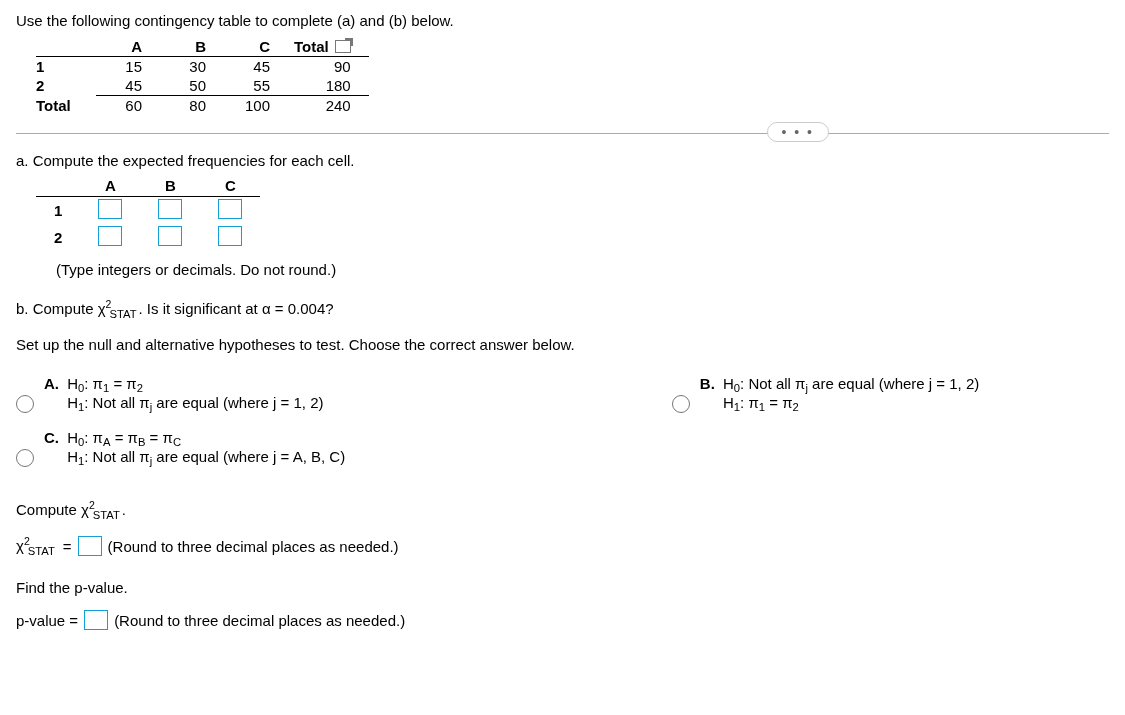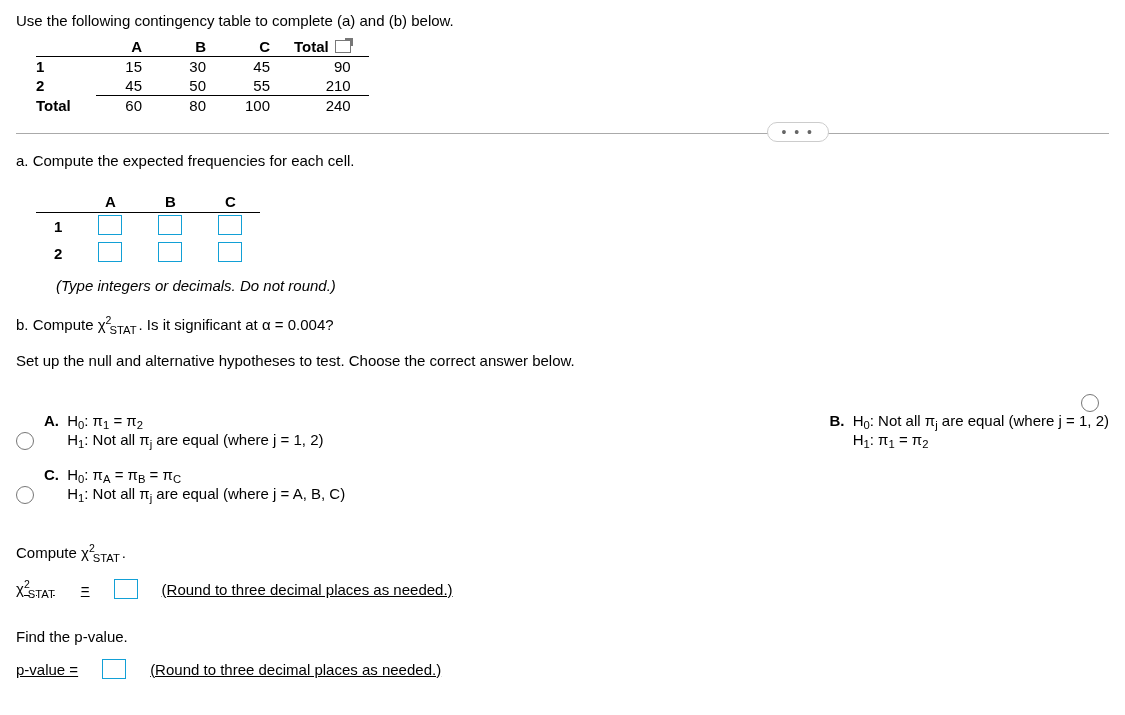--- a/index.html
+++ b/index.html
@@ -79,21 +79,21 @@
       background: #fff;
       border: 1px solid #ccc;
       border-radius: 14px;
       padding: 1px 14px;
       font-size: 14px;
       color: #666;
       letter-spacing: 2px;
       line-height: 16px;
     }
     .part-label {
-      margin: 12px 0 22px 0;
+      margin: 12px 0 6px 0;
     }
     table.expected {
       border-collapse: collapse;
       margin-left: 20px;
     }
     table.expected th, table.expected td {
       text-align: center;
       padding: 2px 18px;
     }
     table.expected thead th {
@@ -108,21 +108,20 @@
       display: inline-block;
       width: 24px;
       height: 20px;
       border: 1px solid #12a0d6;
       background: #fff;
       box-sizing: border-box;
     }
     .hint {
       color: #000;
       margin: 10px 0 20px 40px;
-      font-style: italic;
     }
     .prompt-line {
       margin: 10px 0 16px 0;
     }
     .chi2 {
       display:inline-block;
     }
     .chi2 .chi {
       font-style: normal;
     }
@@ -146,21 +145,20 @@
       align-items: flex-end;
       width: 50%;
       box-sizing: border-box;
       padding: 6px 0 10px 0;
     }
     .choice.left {
       width: 60%;
     }
     .choice.right {
       width: 40%;
-      flex-direction: column;
     }
     .radio {
       width: 16px;
       height: 16px;
       border: 1.5px solid #777;
       border-radius: 50%;
       flex-shrink: 0;
       margin-right: 10px;
       margin-top: 3px;
     }
@@ -169,28 +167,27 @@
       margin-right: 4px;
     }
     .choice-body {
       display: block;
     }
     .subscript {
       font-size: 0.75em;
       vertical-align: -3px;
     }
     .compute-line {
-      margin: 28px 0 10px 0;
+      margin: 22px 0 10px 0;
     }
     .answer-line {
       margin: 14px 0 14px 0;
       display: flex;
       align-items: center;
-      gap: 24px;
-      text-decoration: underline;
+      gap: 6px;
     }
   </style>
 </head>
 <body>
 
 <div class="instruction">Use the following contingency table to complete (a) and (b) below.</div>
 
 <table class="contingency">
   <thead>
     <tr>
@@ -207,21 +204,21 @@
       <td>15</td>
       <td>30</td>
       <td>45</td>
       <td>90</td>
     </tr>
     <tr class="row2">
       <th class="rowlabel nonbold">2</th>
       <td>45</td>
       <td>50</td>
       <td>55</td>
-      <td>210</td>
+      <td>180</td>
     </tr>
     <tr class="totalrow">
       <th class="rowlabel">Total</th>
       <td>60</td>
       <td>80</td>
       <td>100</td>
       <td>240</td>
     </tr>
   </tbody>
 </table>

